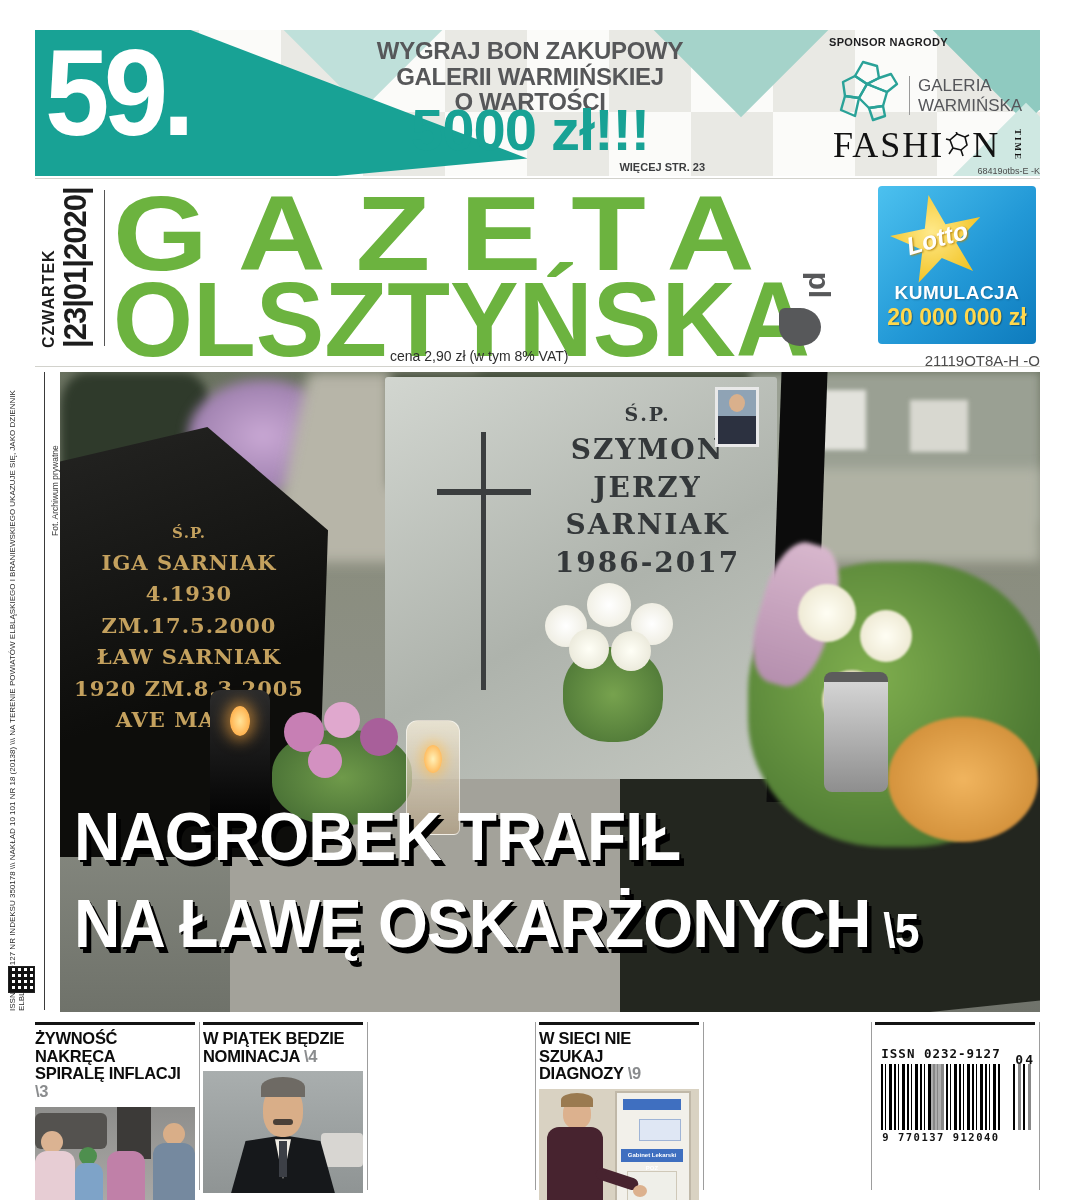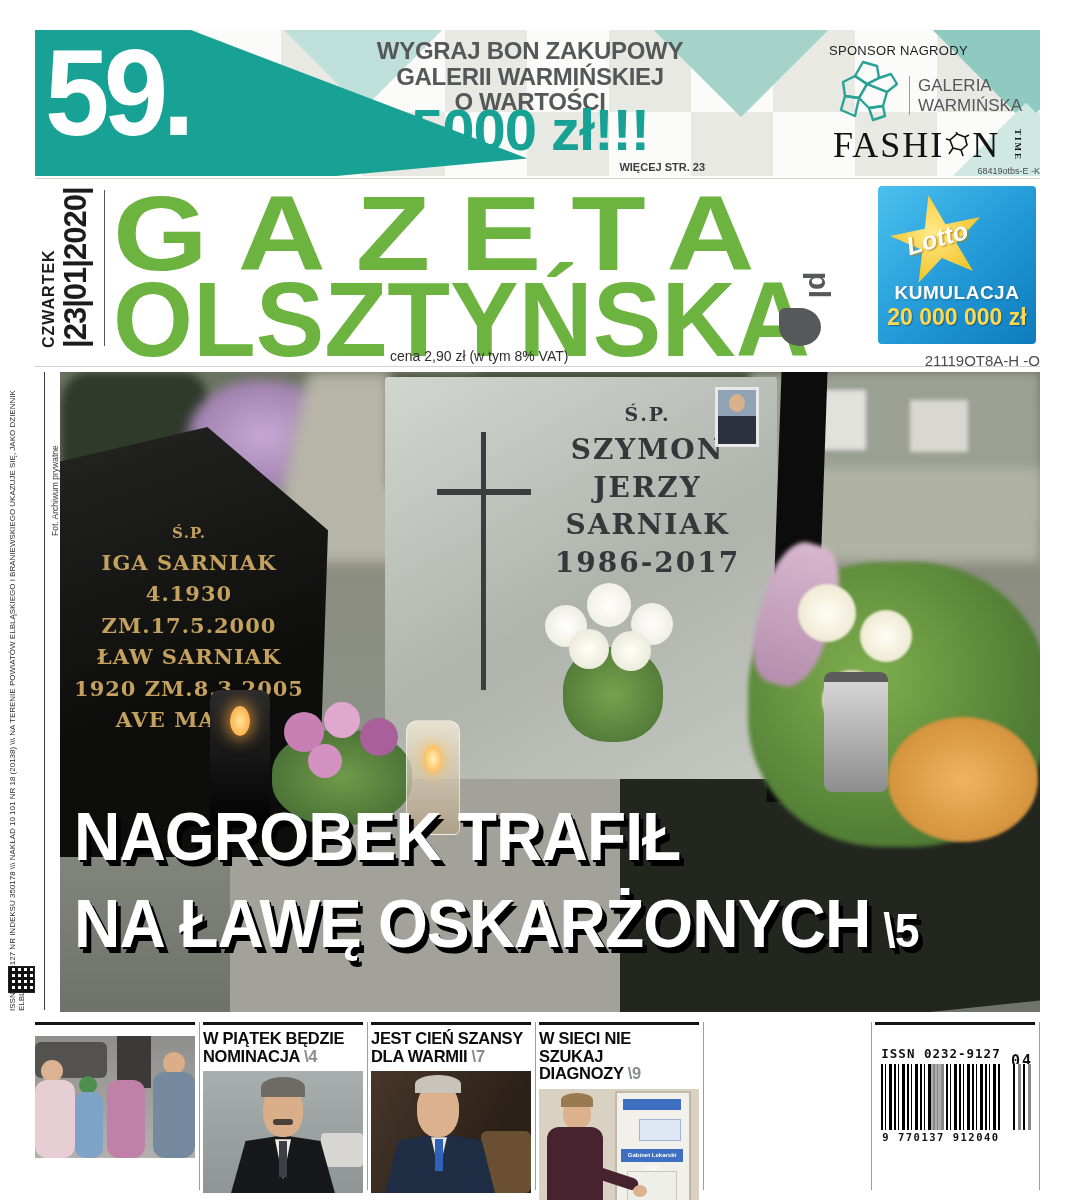--- a/index.html
+++ b/index.html
@@ -21,21 +21,21 @@
     color:#fff; line-height:1; letter-spacing:-6px; transform:scaleX(0.95); transform-origin:left top; }
   .plebiscyt { position:absolute; left:152px; top:24px; font-size:13px; font-weight:bold;
     color:#4c4d4f; line-height:1.3; white-space:pre-line; }
   .promo-lines { position:absolute; left:330px; top:8px; width:330px; text-align:center;
     font-size:24px; font-weight:800; color:#565759; line-height:1.07; white-space:pre-line; letter-spacing:-0.3px; }
   .promo-amount { position:absolute; left:330px; top:66px; width:330px; text-align:center;
     font-size:58px; font-weight:800; color:#18a295; letter-spacing:-1px; }
   .promo-more { position:absolute; left:480px; top:131px; width:190px; text-align:right;
     font-size:11px; font-weight:bold; color:#3c3d3f; }
   .sponsor { position:absolute; left:780px; top:0; width:225px; height:146px; }
-  .sponsor-label { position:absolute; left:14px; top:13px; font-size:13px; font-weight:normal; color:#1d1d1f; letter-spacing:0.3px; }
+  .sponsor-label { position:absolute; left:14px; top:6px; font-size:11px; font-weight:bold; color:#1d1d1f; letter-spacing:0.3px; }
   .coral { position:absolute; left:18px; top:28px; }
   .gallery-name { position:absolute; left:94px; top:46px; font-size:17px; color:#55565a;
     line-height:1.15; white-space:pre-line; border-left:1px solid #9a9a9a; padding-left:8px; }
   .fashion { position:absolute; left:18px; top:94px; display:flex; align-items:center;
     font-family:"Liberation Serif", serif; color:#121212; }
   .fashion .fs-txt { font-size:36px; letter-spacing:2px; }
   .fashion .fs-time { font-size:9px; letter-spacing:2px; transform:rotate(90deg); margin-left:2px; font-weight:bold; }
   .code-top { position:absolute; left:895px; top:166px; width:145px; text-align:right; font-size:9px; color:#4c4c4c; }
   .code-bottom { position:absolute; left:895px; top:352px; width:145px; text-align:right; font-size:15px; color:#4c4c4c; }
   .rule { position:absolute; left:35px; width:1005px; height:1px; background:#d2d2cc; }
@@ -108,22 +108,22 @@
 
   
   .bc-box { position:relative; width:160px; height:122px; background:#fff; }
   .bc-issn { position:absolute; left:0; top:16px; width:132px; text-align:center;
     font-family:"DejaVu Sans Mono", monospace; font-size:12.5px; font-weight:bold; color:#111; letter-spacing:1px; }
   .bc-bars { position:absolute; left:6px; top:34px; width:120px; height:66px;
     background:repeating-linear-gradient(90deg,#000 0 2px,#fff 2px 4px,#000 4px 5px,#fff 5px 8px,#000 8px 11px,#fff 11px 13px); }
   .bc-gray { position:absolute; left:56px; top:34px; width:13px; height:66px; background:rgba(160,160,160,.85); }
   .bc-digits { position:absolute; left:0; top:101px; width:132px; text-align:center;
     font-family:"DejaVu Sans Mono", monospace; font-size:10.5px; font-weight:bold; color:#111; letter-spacing:1.5px; }
-  .bc-addon-txt { position:absolute; left:136px; top:22px; width:24px; text-align:left;
-    font-family:"DejaVu Sans Mono", monospace; font-size:15px; font-weight:bold; color:#111; letter-spacing:2px; }
+  .bc-addon-txt { position:absolute; left:136px; top:22px; width:24px; text-align:right;
+    font-family:"DejaVu Sans Mono", monospace; font-size:13px; font-weight:bold; color:#111; letter-spacing:2px; }
   .bc-addon { position:absolute; left:138px; top:34px; width:19px; height:66px;
     background:repeating-linear-gradient(90deg,#000 0 2px,#fff 2px 5px,#888 5px 8px,#fff 8px 10px); }
 </style>
 </head>
 <body>
 
 <div class="page">
 
   <div class="banner">
     <div class="dmd" style="left:640px;top:-72px;width:132px;height:132px;background:#a5d3ca;"></div>
@@ -267,20 +267,22 @@
   </div>
 
   <div class="vdiv" style="left:199px;"></div>
   <div class="vdiv" style="left:367px;"></div>
   <div class="vdiv" style="left:535px;"></div>
   <div class="vdiv" style="left:703px;"></div>
   <div class="vdiv" style="left:871px;"></div>
   <div class="vdiv" style="left:1039px;"></div>
 
   <div class="teaser" style="left:35px;">
+    <div class="t-head"><span>ŻYWNOŚĆ NAKRĘCA
+SPIRALĘ INFLACJI</span> <span class="t-page">\3</span></div>
     <div class="t-photo" style="background:linear-gradient(#8e8e8c,#b3b1ae);">
       <div style="position:absolute;left:0;top:6px;width:72px;height:36px;background:#54524f;border-radius:6px;"></div>
       <div style="position:absolute;left:82px;top:0;width:34px;height:52px;background:#3c3a38;"></div>
       <div style="position:absolute;left:6px;top:24px;width:22px;height:22px;background:#dbb392;border-radius:50%;"></div>
       <div style="position:absolute;left:0;top:44px;width:40px;height:78px;background:#e7cdd4;border-radius:12px;"></div>
       <div style="position:absolute;left:44px;top:40px;width:18px;height:18px;background:#4e8f4e;border-radius:50%;"></div>
       <div style="position:absolute;left:40px;top:56px;width:28px;height:66px;background:#7ea3c8;border-radius:10px;"></div>
       <div style="position:absolute;left:72px;top:44px;width:38px;height:78px;background:#c080a8;border-radius:12px;"></div>
       <div style="position:absolute;left:128px;top:16px;width:22px;height:22px;background:#d9ae88;border-radius:50%;"></div>
       <div style="position:absolute;left:118px;top:36px;width:42px;height:86px;background:#75899f;border-radius:12px;"></div>
@@ -294,32 +296,20 @@
       <div style="position:absolute;left:118px;top:62px;width:42px;height:34px;background:#d8d6d2;border-radius:4px;"></div>
       <div style="position:absolute;left:28px;top:64px;width:104px;height:58px;background:#16181b;clip-path:polygon(0 100%,14% 10%,50% 0,86% 10%,100% 100%);"></div>
       <div style="position:absolute;left:72px;top:68px;width:16px;height:40px;background:#f0ece4;clip-path:polygon(0 0,100% 0,50% 100%);"></div>
       <div style="position:absolute;left:76px;top:70px;width:8px;height:36px;background:#3c3f46;"></div>
       <div style="position:absolute;left:60px;top:14px;width:40px;height:52px;background:#d9ae88;border-radius:45%;"></div>
       <div style="position:absolute;left:58px;top:6px;width:44px;height:20px;background:#6e6a64;border-radius:50% 50% 0 0;"></div>
       <div style="position:absolute;left:70px;top:48px;width:20px;height:6px;background:#4a4038;border-radius:3px;"></div>
     </div>
   </div>
 
-  <div class="teaser" style="left:371px;">
-    <div class="t-head"><span>JEST CIEŃ SZANSY
-DLA WARMII</span> <span class="t-page">\7</span></div>
-    <div class="t-photo" style="background:linear-gradient(120deg,#473729,#2c2119 70%);">
-      <div style="position:absolute;left:110px;top:60px;width:50px;height:62px;background:#6b4f33;border-radius:6px;"></div>
-      <div style="position:absolute;left:14px;top:62px;width:110px;height:60px;background:#1f2d45;clip-path:polygon(0 100%,12% 12%,50% 0,88% 12%,100% 100%);"></div>
-      <div style="position:absolute;left:60px;top:66px;width:16px;height:34px;background:#e9e6df;clip-path:polygon(0 0,100% 0,50% 100%);"></div>
-      <div style="position:absolute;left:64px;top:68px;width:8px;height:32px;background:#2f62b8;"></div>
-      <div style="position:absolute;left:46px;top:12px;width:42px;height:54px;background:#dcb18e;border-radius:45%;"></div>
-      <div style="position:absolute;left:44px;top:4px;width:46px;height:18px;background:#c9c4bb;border-radius:50% 50% 0 0;"></div>
-    </div>
-  </div>
 
   <div class="teaser" style="left:539px;">
     <div class="t-head"><span>W SIECI NIE SZUKAJ
 DIAGNOZY</span> <span class="t-page">\9</span></div>
     <div class="t-photo" style="background:#d9d2c2;">
       <div style="position:absolute;left:76px;top:2px;width:76px;height:120px;background:#f2f0ea;border:2px solid #c0b8a8;">
         <div style="position:absolute;left:6px;top:6px;width:58px;height:11px;background:#3f6fc0;"></div>
         <div style="position:absolute;left:22px;top:26px;width:42px;height:22px;background:#dfe7f4;border:1px solid #9fb4d6;"></div>
         <div style="position:absolute;left:4px;top:56px;width:62px;height:13px;background:#3f6fc0;color:#fff;font-size:6px;font-weight:bold;text-align:center;line-height:13px;">Gabinet Lekarski POZ</div>
         <div style="position:absolute;left:10px;top:78px;width:50px;height:34px;background:#efefe9;border:1px solid #cfc8b8;"></div>

